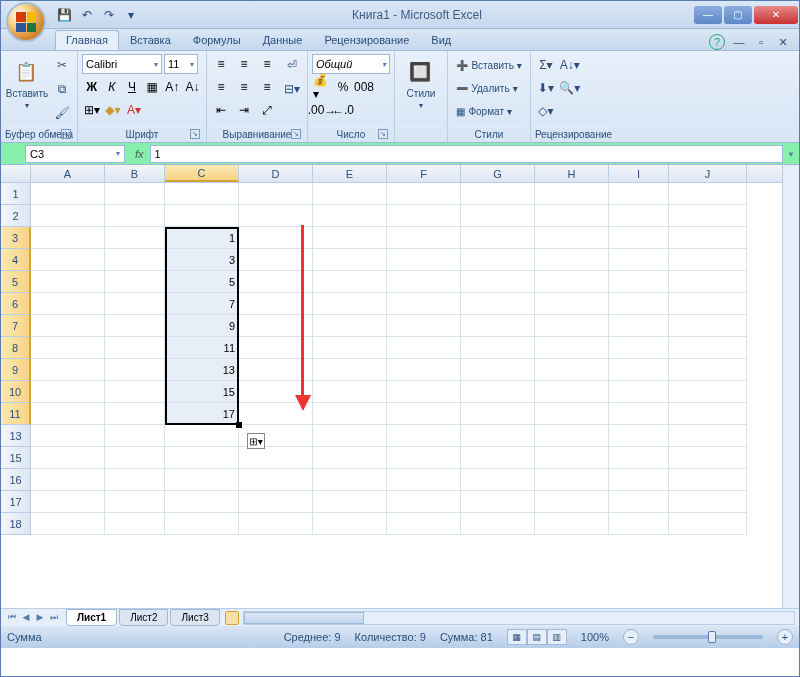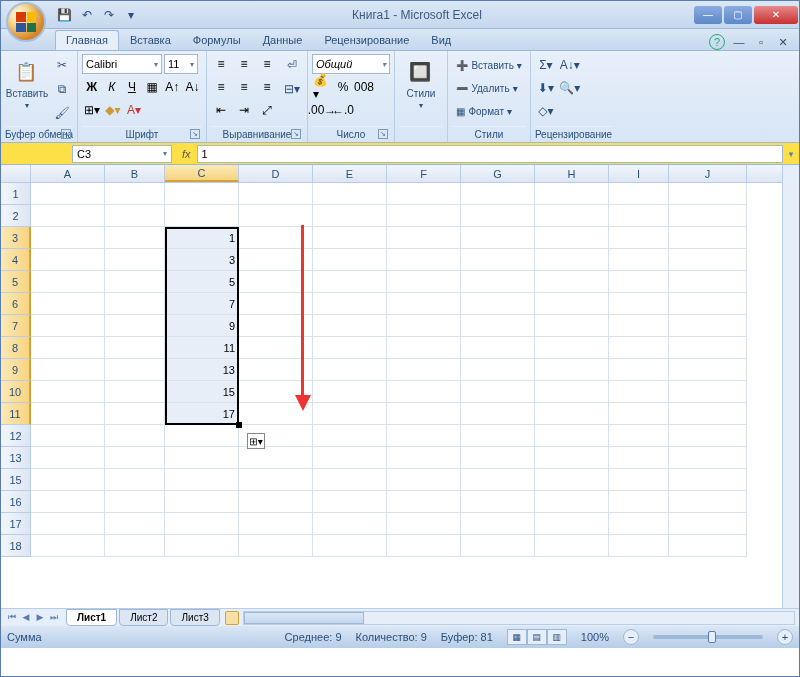--- a/index.html
+++ b/index.html
@@ -41,21 +41,21 @@
 .font-name{width:80px;} .font-size{width:34px;}
 .toggle-row { display:flex; gap:1px; }
 .tg { width:20px; height:20px; border:1px solid transparent; display:flex; align-items:center; justify-content:center; font-size:12px; }
 .tg.bold{font-weight:bold;} .tg.ital{font-style:italic;} .tg.under{text-decoration:underline;}
 .align-grid { display:grid; grid-template-columns:repeat(3,22px); grid-template-rows:repeat(3,22px); gap:1px; }
 .cells-col{display:flex;flex-direction:column;gap:1px;font-size:10px;color:#2a4f7c;}
 .cells-col div{display:flex;align-items:center;gap:3px;height:22px;padding:0 4px;}
 .edit-col{display:flex;flex-direction:column;gap:1px;}
 
 
-.fbar { height:22px; background:#fde047; border-bottom:1px solid #9db8d9; display:flex; align-items:center; font-size:11px;padding-left:47px; }
+.fbar { height:22px; background:#86efac; border-bottom:1px solid #9db8d9; display:flex; align-items:center; font-size:11px; }
 .namebox { width:100px; height:18px; margin:0 4px 0 24px; background:#fff; border:1px solid #9db8d9; display:flex; align-items:center; padding:0 4px; }
 .namebox .arr{margin-left:auto;font-size:8px;color:#5a7bb0;}
 .fx-label { padding:0 6px; font-style:italic; color:#555; }
 .formula-input { flex:1; height:18px; background:#fff; border:1px solid #9db8d9; padding:0 4px; display:flex; align-items:center; }
 .fbar .expand{width:16px;text-align:center;color:#5a7bb0;font-size:9px;}
 
 
 .grid-area { position:relative; height:443px; background:#fff; overflow:hidden; }
 .col-headers { height:18px; display:flex; background:linear-gradient(#f3f6fb,#dce6f3); border-bottom:1px solid #b7cde8; }
 .corner { width:30px; border-right:1px solid #b7cde8; background:linear-gradient(#f3f6fb,#dce6f3); }
@@ -427,33 +427,20 @@
         <div class="cell sel-range" style="width: 74px;">17</div>
         <div class="cell" style="width: 74px;"></div>
         <div class="cell" style="width: 74px;"></div>
         <div class="cell" style="width: 74px;"></div>
         <div class="cell" style="width: 74px;"></div>
         <div class="cell" style="width: 74px;"></div>
         <div class="cell" style="width: 60px;"></div>
         <div class="cell" style="width: 78px;"></div>
       </div>
       <div class="row">
-        <div class="rh">12</div>
-        <div class="cell" style="width: 74px;"></div>
-        <div class="cell" style="width: 60px;"></div>
-        <div class="cell" style="width: 74px;"></div>
-        <div class="cell" style="width: 74px;"></div>
-        <div class="cell" style="width: 74px;"></div>
-        <div class="cell" style="width: 74px;"></div>
-        <div class="cell" style="width: 74px;"></div>
-        <div class="cell" style="width: 74px;"></div>
-        <div class="cell" style="width: 60px;"></div>
-        <div class="cell" style="width: 78px;"></div>
-      </div>
-      <div class="row">
         <div class="rh">13</div>
         <div class="cell" style="width: 74px;"></div>
         <div class="cell" style="width: 60px;"></div>
         <div class="cell" style="width: 74px;"></div>
         <div class="cell" style="width: 74px;"></div>
         <div class="cell" style="width: 74px;"></div>
         <div class="cell" style="width: 74px;"></div>
         <div class="cell" style="width: 74px;"></div>
         <div class="cell" style="width: 74px;"></div>
         <div class="cell" style="width: 60px;"></div>
@@ -539,21 +526,21 @@
   <div class="hscroll">
       <div class="thumb"></div>
     </div>
 </div>
 
 <div class="status">
   <span>Сумма</span>
   <div class="spacer"></div>
   <span><span>Среднее:</span> <span>9</span></span>
   <span><span>Количество:</span> <span>9</span></span>
-  <span><span>Буфер:</span> <span>81</span></span>
+  <span><span>Сумма:</span> <span>81</span></span>
   <div class="view-btns">
     <span>▦</span>
     <span>▤</span>
     <span>▥</span>
   </div>
   <span>100%</span>
   <span class="zm">−</span>
   <div class="zoom-slider">
       <div class="th"></div>
     </div>

